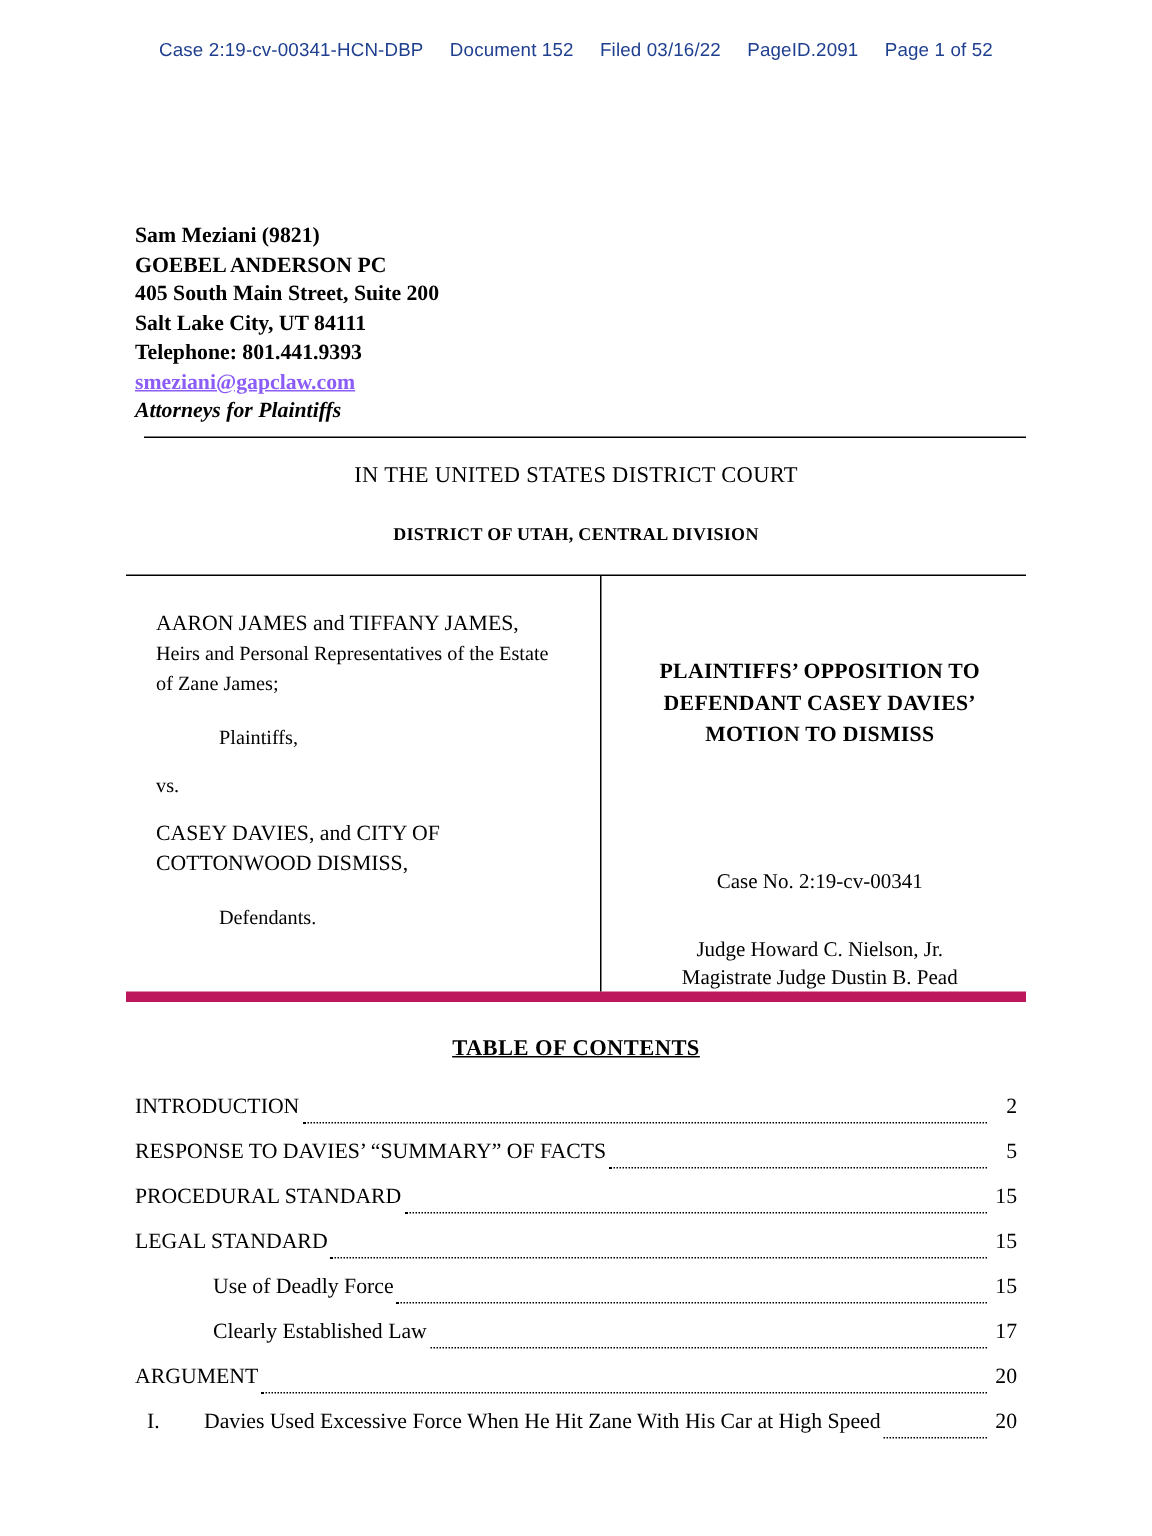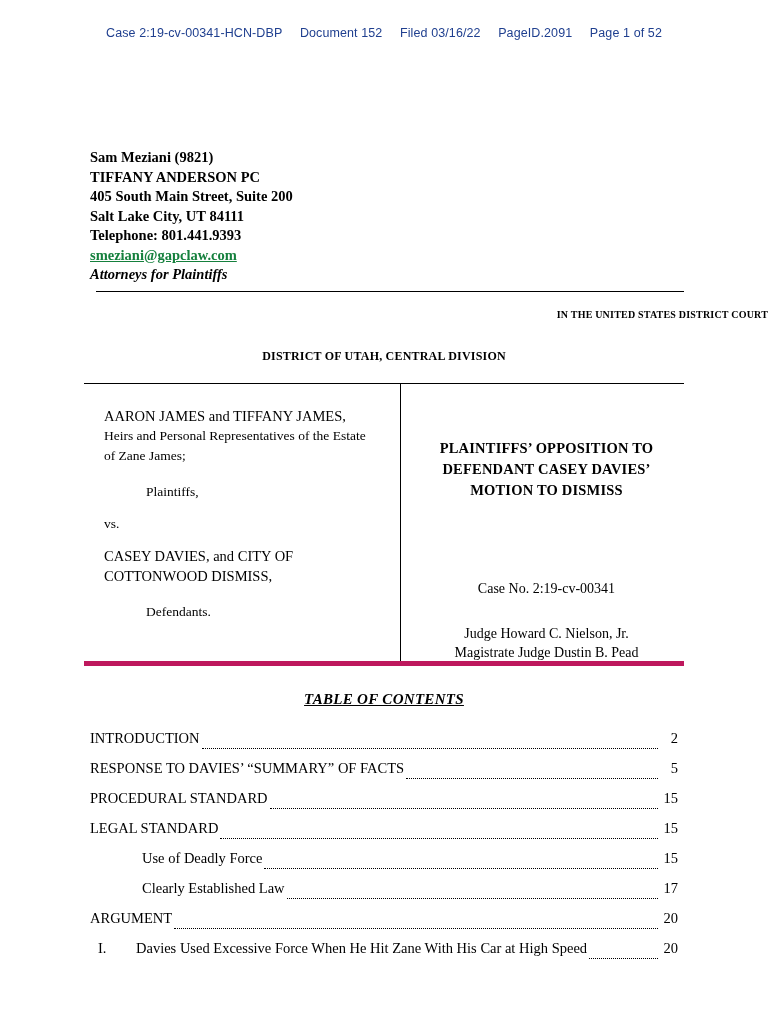--- a/index.html
+++ b/index.html
@@ -45,41 +45,41 @@
   .caption-block {
     position: absolute;
     left: 90px;
     top: 138px;
     width: 420px;
     font-size: 14.5px;
     line-height: 19.5px;
   }
   .caption-block .line { white-space: nowrap; font-weight: bold; }
   .caption-block .email {
-    color: #15803d;
+    color: #8b5cf6;
     text-decoration: underline;
   }
   .caption-block .italic { font-style: italic; }
 
   .rule-top {
     position: absolute;
     left: 96px;
     top: 281px;
     width: 588px;
     border-top: 1px solid #000;
   }
 
   .court-title {
     position: absolute;
     left: 0;
     top: 299px;
     width: 768px;
-    text-align: right;
-    font-weight: bold;
-    font-size: 10px;
+    text-align: center;
+    font-weight: normal;
+    font-size: 15px;
     letter-spacing: 0.2px;
   }
   .court-division {
     position: absolute;
     left: 0;
     top: 339px;
     width: 768px;
     text-align: center;
     font-weight: bold;
     font-size: 12px;
@@ -87,21 +87,21 @@
   }
 
   
   .cap-table {
     position: absolute;
     left: 84px;
     top: 373px;
     width: 600px;
     height: 277px;
     border-top: 1px solid #000;
-    border-bottom: 5px solid #be185d;
+    border-bottom: 7px solid #be185d;
   }
   .cap-divider {
     position: absolute;
     left: 316px;
     top: 0;
     width: 0;
     height: 277px;
     border-left: 1px solid #000;
   }
   .cap-left {
@@ -153,21 +153,20 @@
     left: 0;
     top: 681px;
     width: 768px;
     text-align: center;
     font-weight: bold;
     font-size: 15px;
     letter-spacing: 0.3px;
   }
   .toc-title span {
     text-decoration: underline;
-    font-style: italic;
   }
 
   .toc {
     position: absolute;
     left: 90px;
     top: 713px;
     width: 588px;
     font-size: 14.5px;
   }
   .toc-row {
@@ -205,21 +204,21 @@
   <div class="ecf-header">
     <span>Case 2:19-cv-00341-HCN-DBP</span>
     <span>Document 152</span>
     <span>Filed 03/16/22</span>
     <span>PageID.2091</span>
     <span>Page 1 of 52</span>
   </div>
 
   <div class="caption-block">
     <div class="line">Sam Meziani (9821)</div>
-    <div class="line">TIFFANY ANDERSON PC</div>
+    <div class="line">GOEBEL ANDERSON PC</div>
     <div class="line">405 South Main Street, Suite 200</div>
     <div class="line">Salt Lake City, UT  84111</div>
     <div class="line">Telephone:  801.441.9393</div>
     <div class="line email">smeziani@gapclaw.com</div>
     <div class="line italic">Attorneys for Plaintiffs</div>
   </div>
 
   <div class="rule-top"></div>
 
   <div class="court-title">IN THE UNITED STATES DISTRICT COURT</div>

